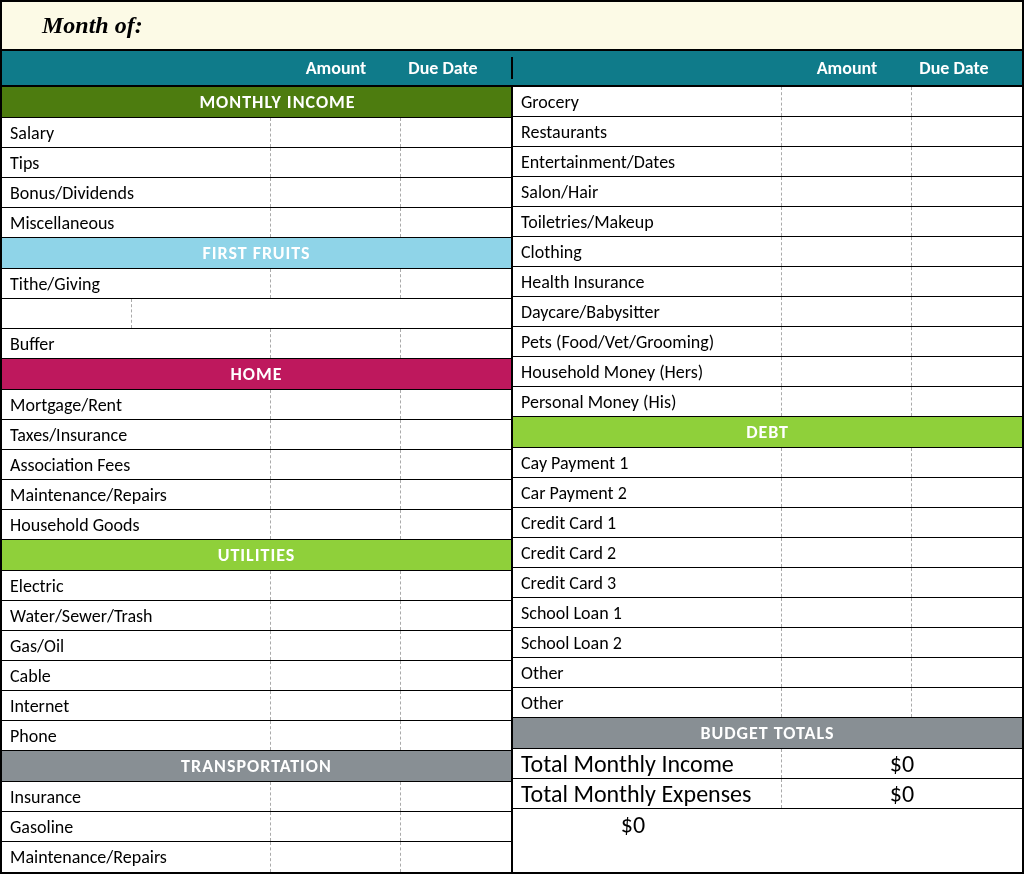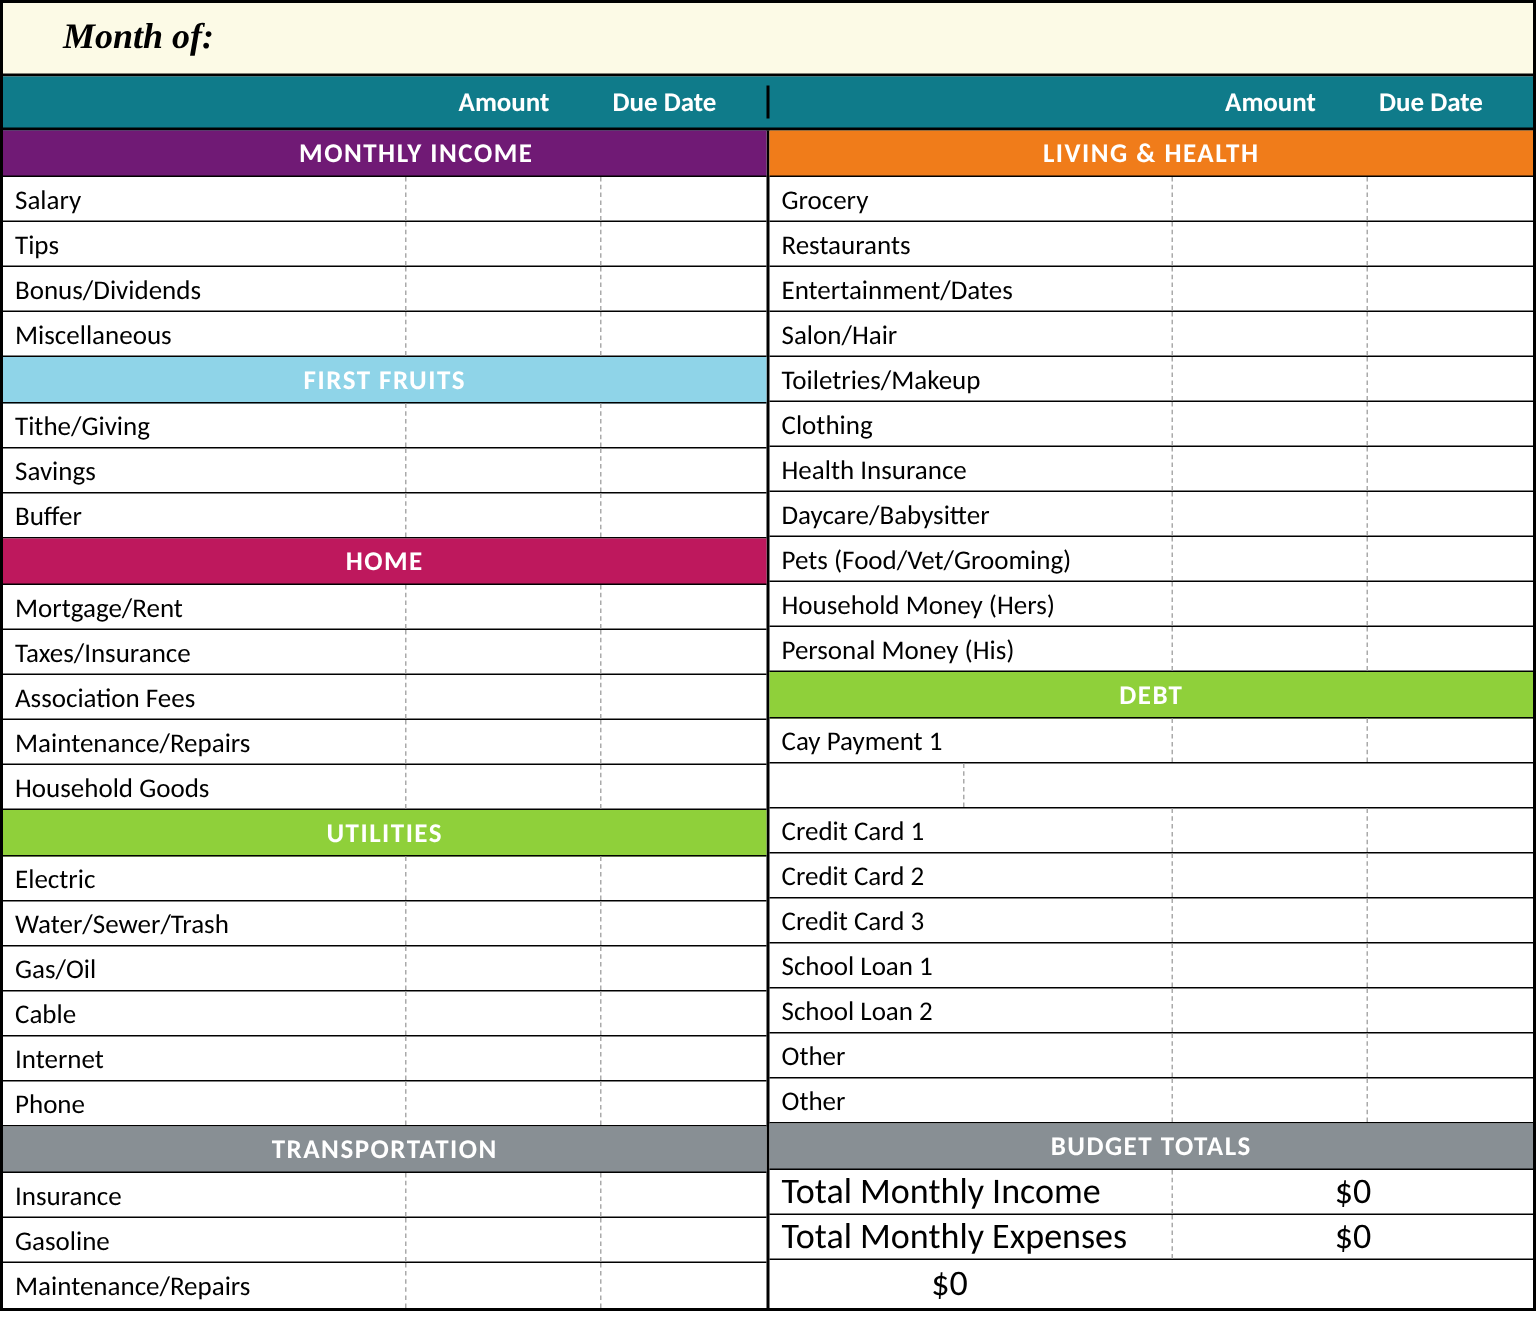--- a/index.html
+++ b/index.html
@@ -53,21 +53,21 @@
       border-right: 2px solid #000;
     }
     .section-header {
       text-align: center;
       font-weight: bold;
       padding: 4px 0;
       font-size: 18px;
       letter-spacing: 1px;
       border-bottom: 1px solid #000;
     }
-    .sec-income { background: #701a75; color: #fff; padding-left: 42px; }
+    .sec-income { background: #4d7c0f; color: #fff; padding-left: 42px; }
     .sec-first { background: #8fd4e8; color: #fff; }
     .sec-home { background: #be185d; color: #fff; }
     .sec-util { background: #8fd03a; color: #fff; }
     .sec-trans { background: #888f94; color: #fff; }
     .sec-living { background: #f07c1a; color: #fff; }
     .sec-debt { background: #8fd03a; color: #fff; }
     .sec-totals { background: #888f94; color: #fff; }
     .row {
       display: flex;
       border-bottom: 1px solid #000;
@@ -163,21 +163,20 @@
           <div class="amount"></div>
           <div class="due"></div>
         </div>
         <div class="section-header sec-first">FIRST FRUITS</div>
         <div class="row">
           <div class="label">Tithe/Giving</div>
           <div class="amount"></div>
           <div class="due"></div>
         </div>
         <div class="row">
-          <div class="label">Savings</div>
           <div class="amount"></div>
           <div class="due"></div>
         </div>
         <div class="row">
           <div class="label">Buffer</div>
           <div class="amount"></div>
           <div class="due"></div>
         </div>
         <div class="section-header sec-home">HOME</div>
         <div class="row">
@@ -247,21 +246,20 @@
           <div class="amount"></div>
           <div class="due"></div>
         </div>
         <div class="row no-bottom">
           <div class="label">Maintenance/Repairs</div>
           <div class="amount"></div>
           <div class="due"></div>
         </div>
       </div>
     <div class="col-right" id="col-right">
-        <div class="section-header sec-living">LIVING &amp; HEALTH</div>
         <div class="row">
           <div class="label">Grocery</div>
           <div class="amount"></div>
           <div class="due"></div>
         </div>
         <div class="row">
           <div class="label">Restaurants</div>
           <div class="amount"></div>
           <div class="due"></div>
         </div>
@@ -310,20 +308,21 @@
           <div class="amount"></div>
           <div class="due"></div>
         </div>
         <div class="section-header sec-debt">DEBT</div>
         <div class="row">
           <div class="label">Cay Payment 1</div>
           <div class="amount"></div>
           <div class="due"></div>
         </div>
         <div class="row">
+          <div class="label">Car Payment 2</div>
           <div class="amount"></div>
           <div class="due"></div>
         </div>
         <div class="row">
           <div class="label">Credit Card 1</div>
           <div class="amount"></div>
           <div class="due"></div>
         </div>
         <div class="row">
           <div class="label">Credit Card 2</div>

